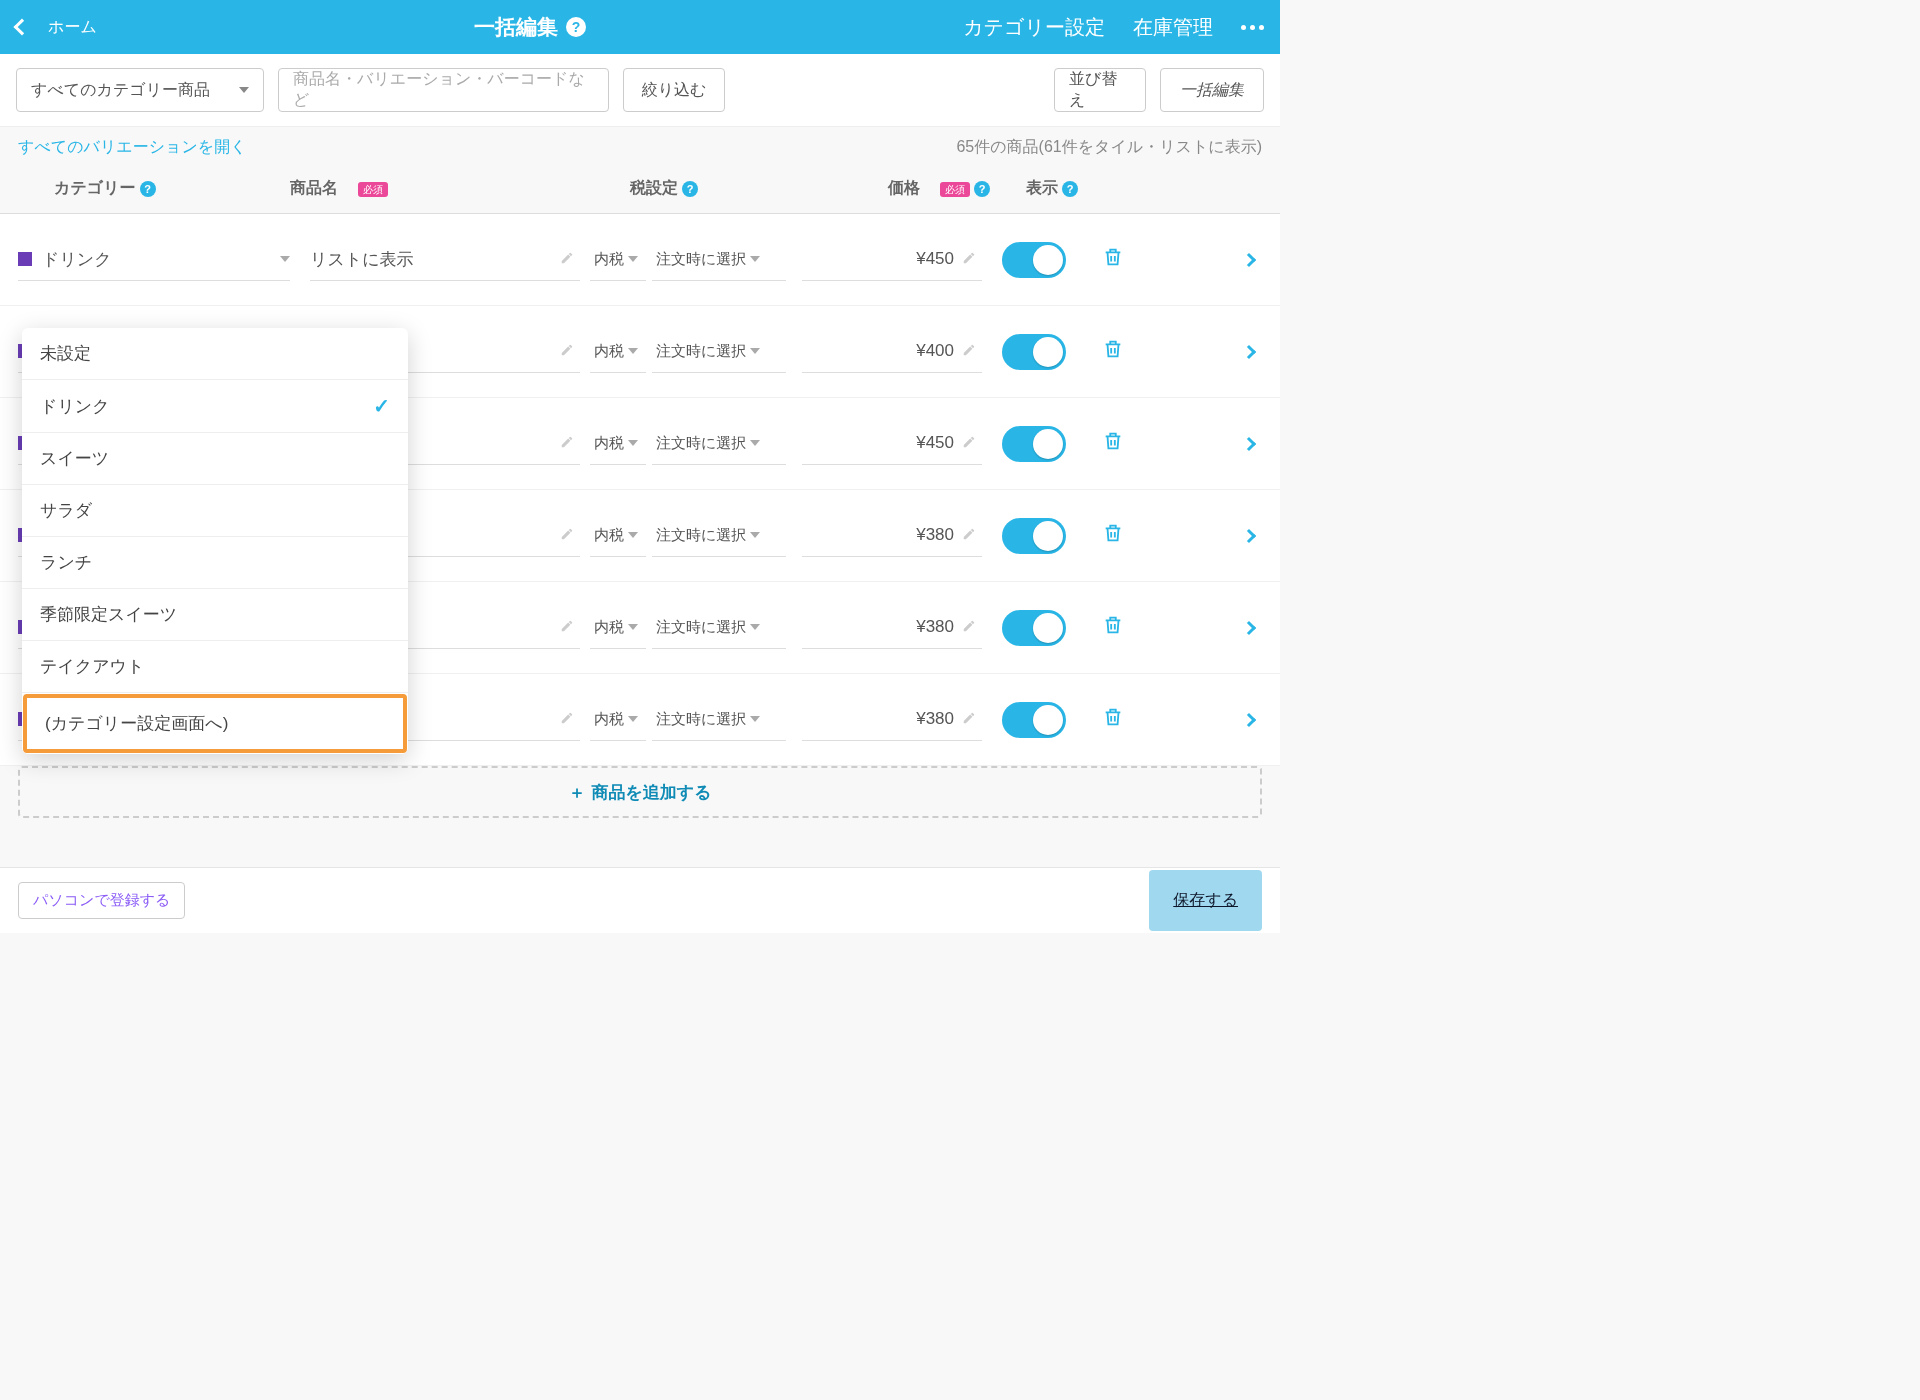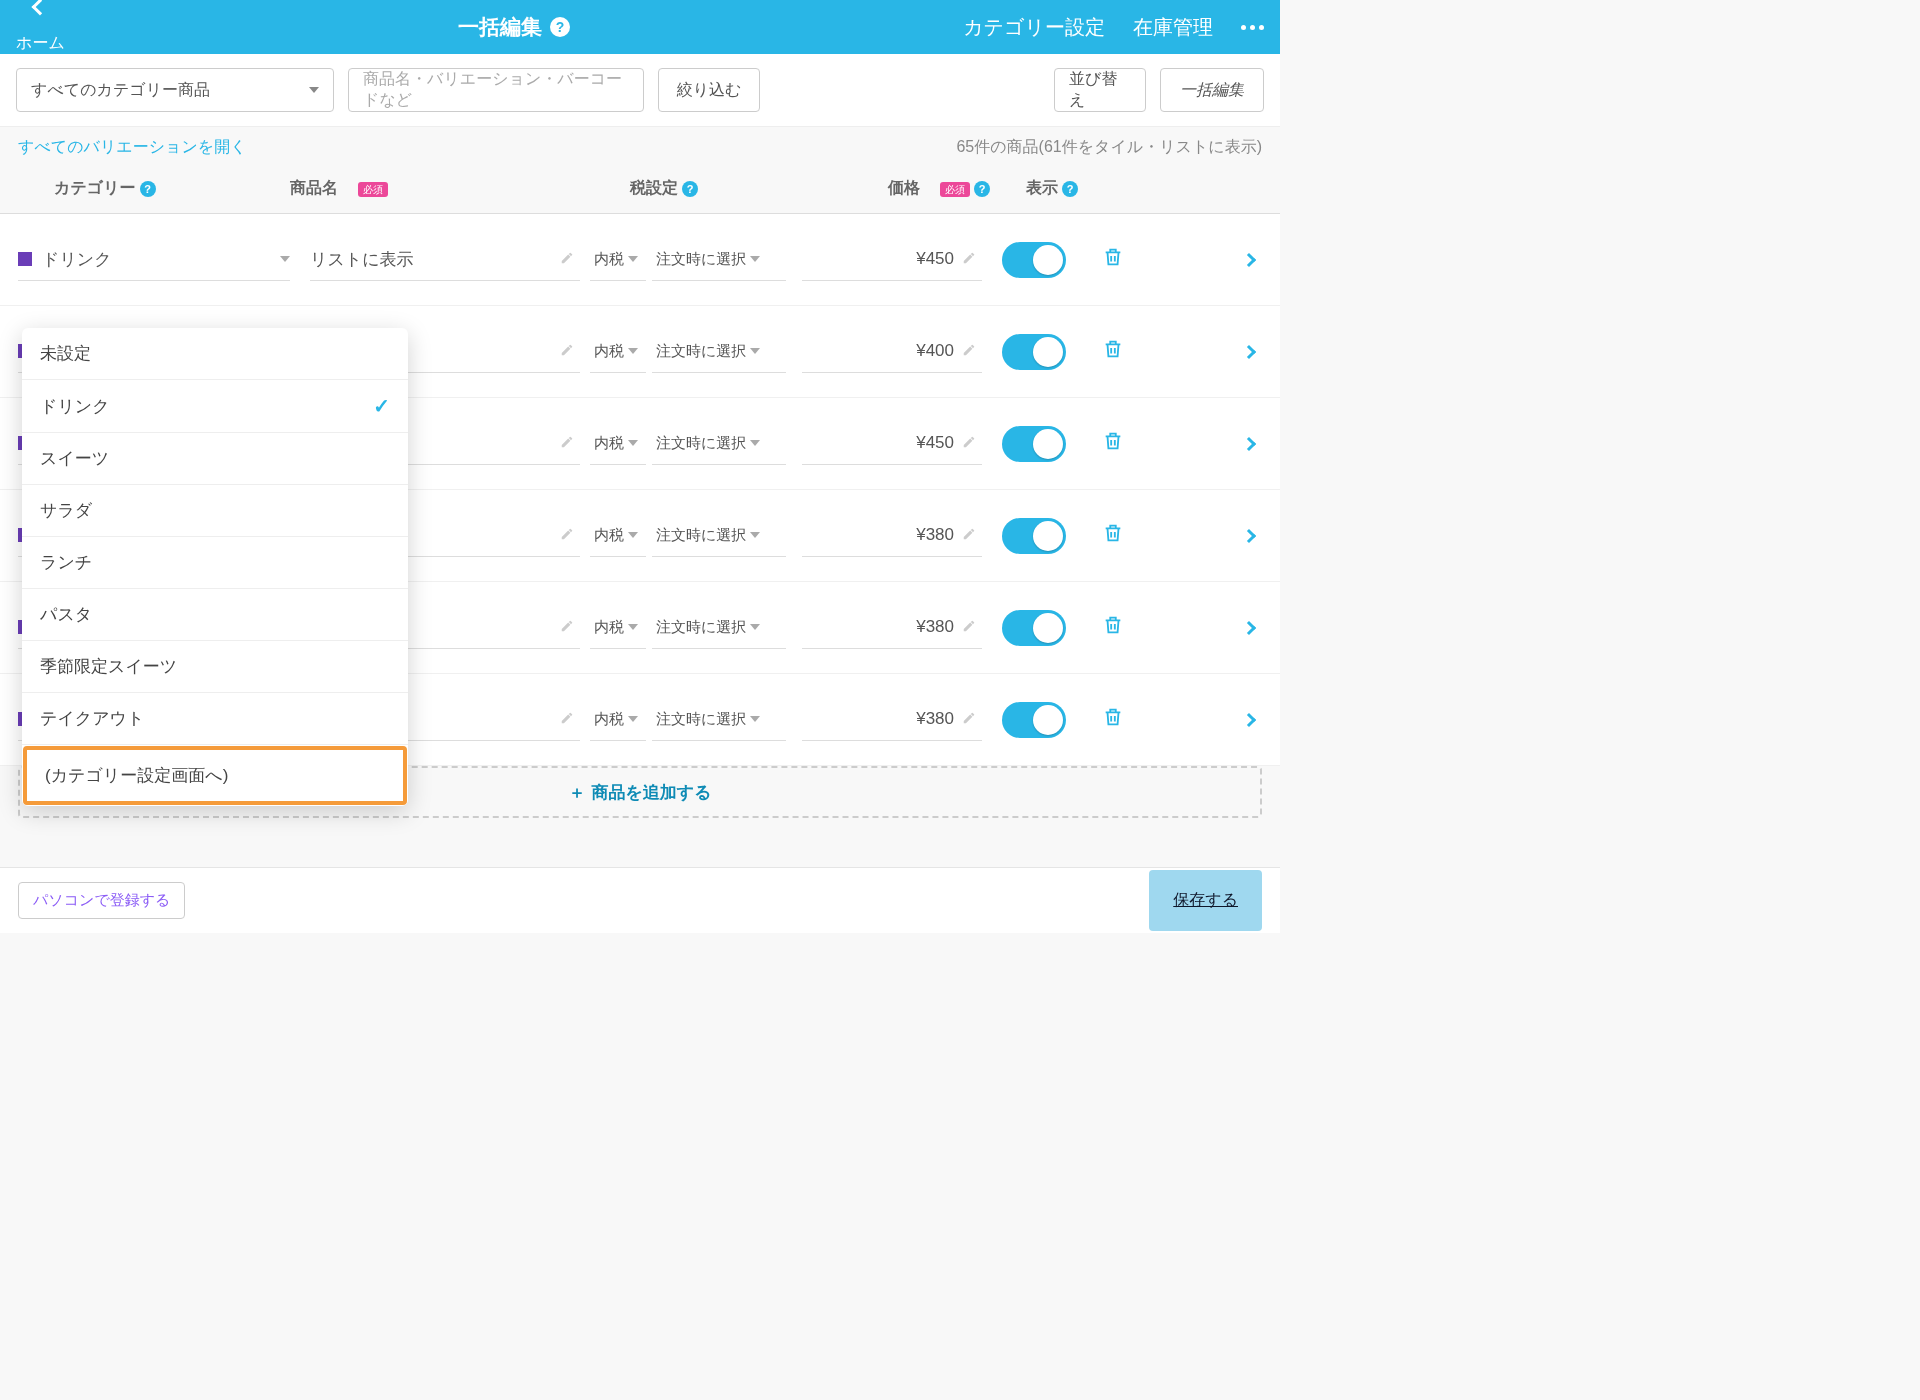--- a/index.html
+++ b/index.html
@@ -14,21 +14,21 @@
   }
   
   .header {
     background: #29b6e6;
     height: 54px;
     display: flex;
     align-items: center;
     color: #fff;
     padding: 0 16px;
   }
-  .header-left { display: flex; align-items: center; gap: 20px; cursor: pointer; flex-direction: column; }
+  .header-left { display: flex; align-items: center; gap: 20px; cursor: pointer; }
   .chev-left {
     width: 12px; height: 12px; border-left: 3px solid #fff; border-bottom: 3px solid #fff;
     transform: rotate(45deg);
   }
   .header-title { flex: 1; text-align: center; font-size: 21px; font-weight: 600; display:flex; align-items:center; justify-content:center; gap:8px;}
   .help-circle {
     width: 20px; height: 20px; border-radius: 50%; background: #fff; color: #29b6e6;
     display: inline-flex; align-items: center; justify-content: center; font-size: 14px; font-weight: 700;
   }
   .header-right { display: flex; align-items: center; gap: 28px; font-size: 20px; }
@@ -40,21 +40,21 @@
     padding: 14px 16px;
     display: flex;
     gap: 14px;
     background: #fff;
     border-bottom: 1px solid #eee;
   }
   .select-box, .search-box, .btn {
     height: 44px; border: 1px solid #ccc; border-radius: 4px; background:#fff;
     display:flex; align-items:center; padding: 0 14px; font-size: 16px; color:#555;
   }
-  .select-box { width: 318px; justify-content: space-between; }
+  .select-box { width: 248px; justify-content: space-between; }
   .search-box { flex: 1; color:#aaa; max-width: 424px;}
   .btn { cursor:pointer; color:#555; }
   .btn.filter { width: 102px; justify-content:center; }
   .spacer { flex:1; }
   .btn.sort { width:92px; justify-content:center;}
   .btn.bulk { width:104px; justify-content:center;font-style:italic;}
   .chev-down-sm {
     width: 0; height: 0; border-left: 5px solid transparent; border-right: 5px solid transparent;
     border-top: 6px solid #888;
   }
@@ -489,23 +489,20 @@
     <div class="dd-item">
       <span>スイーツ</span>
     </div>
     <div class="dd-item">
       <span>サラダ</span>
     </div>
     <div class="dd-item">
       <span>ランチ</span>
     </div>
     <div class="dd-item">
-      <span>パスタ</span>
-    </div>
-    <div class="dd-item">
       <span>季節限定スイーツ</span>
     </div>
     <div class="dd-item">
       <span>テイクアウト</span>
     </div>
     <div class="dd-item last highlight">
       <span>(カテゴリー設定画面へ)</span>
     </div>
   </div>
 

